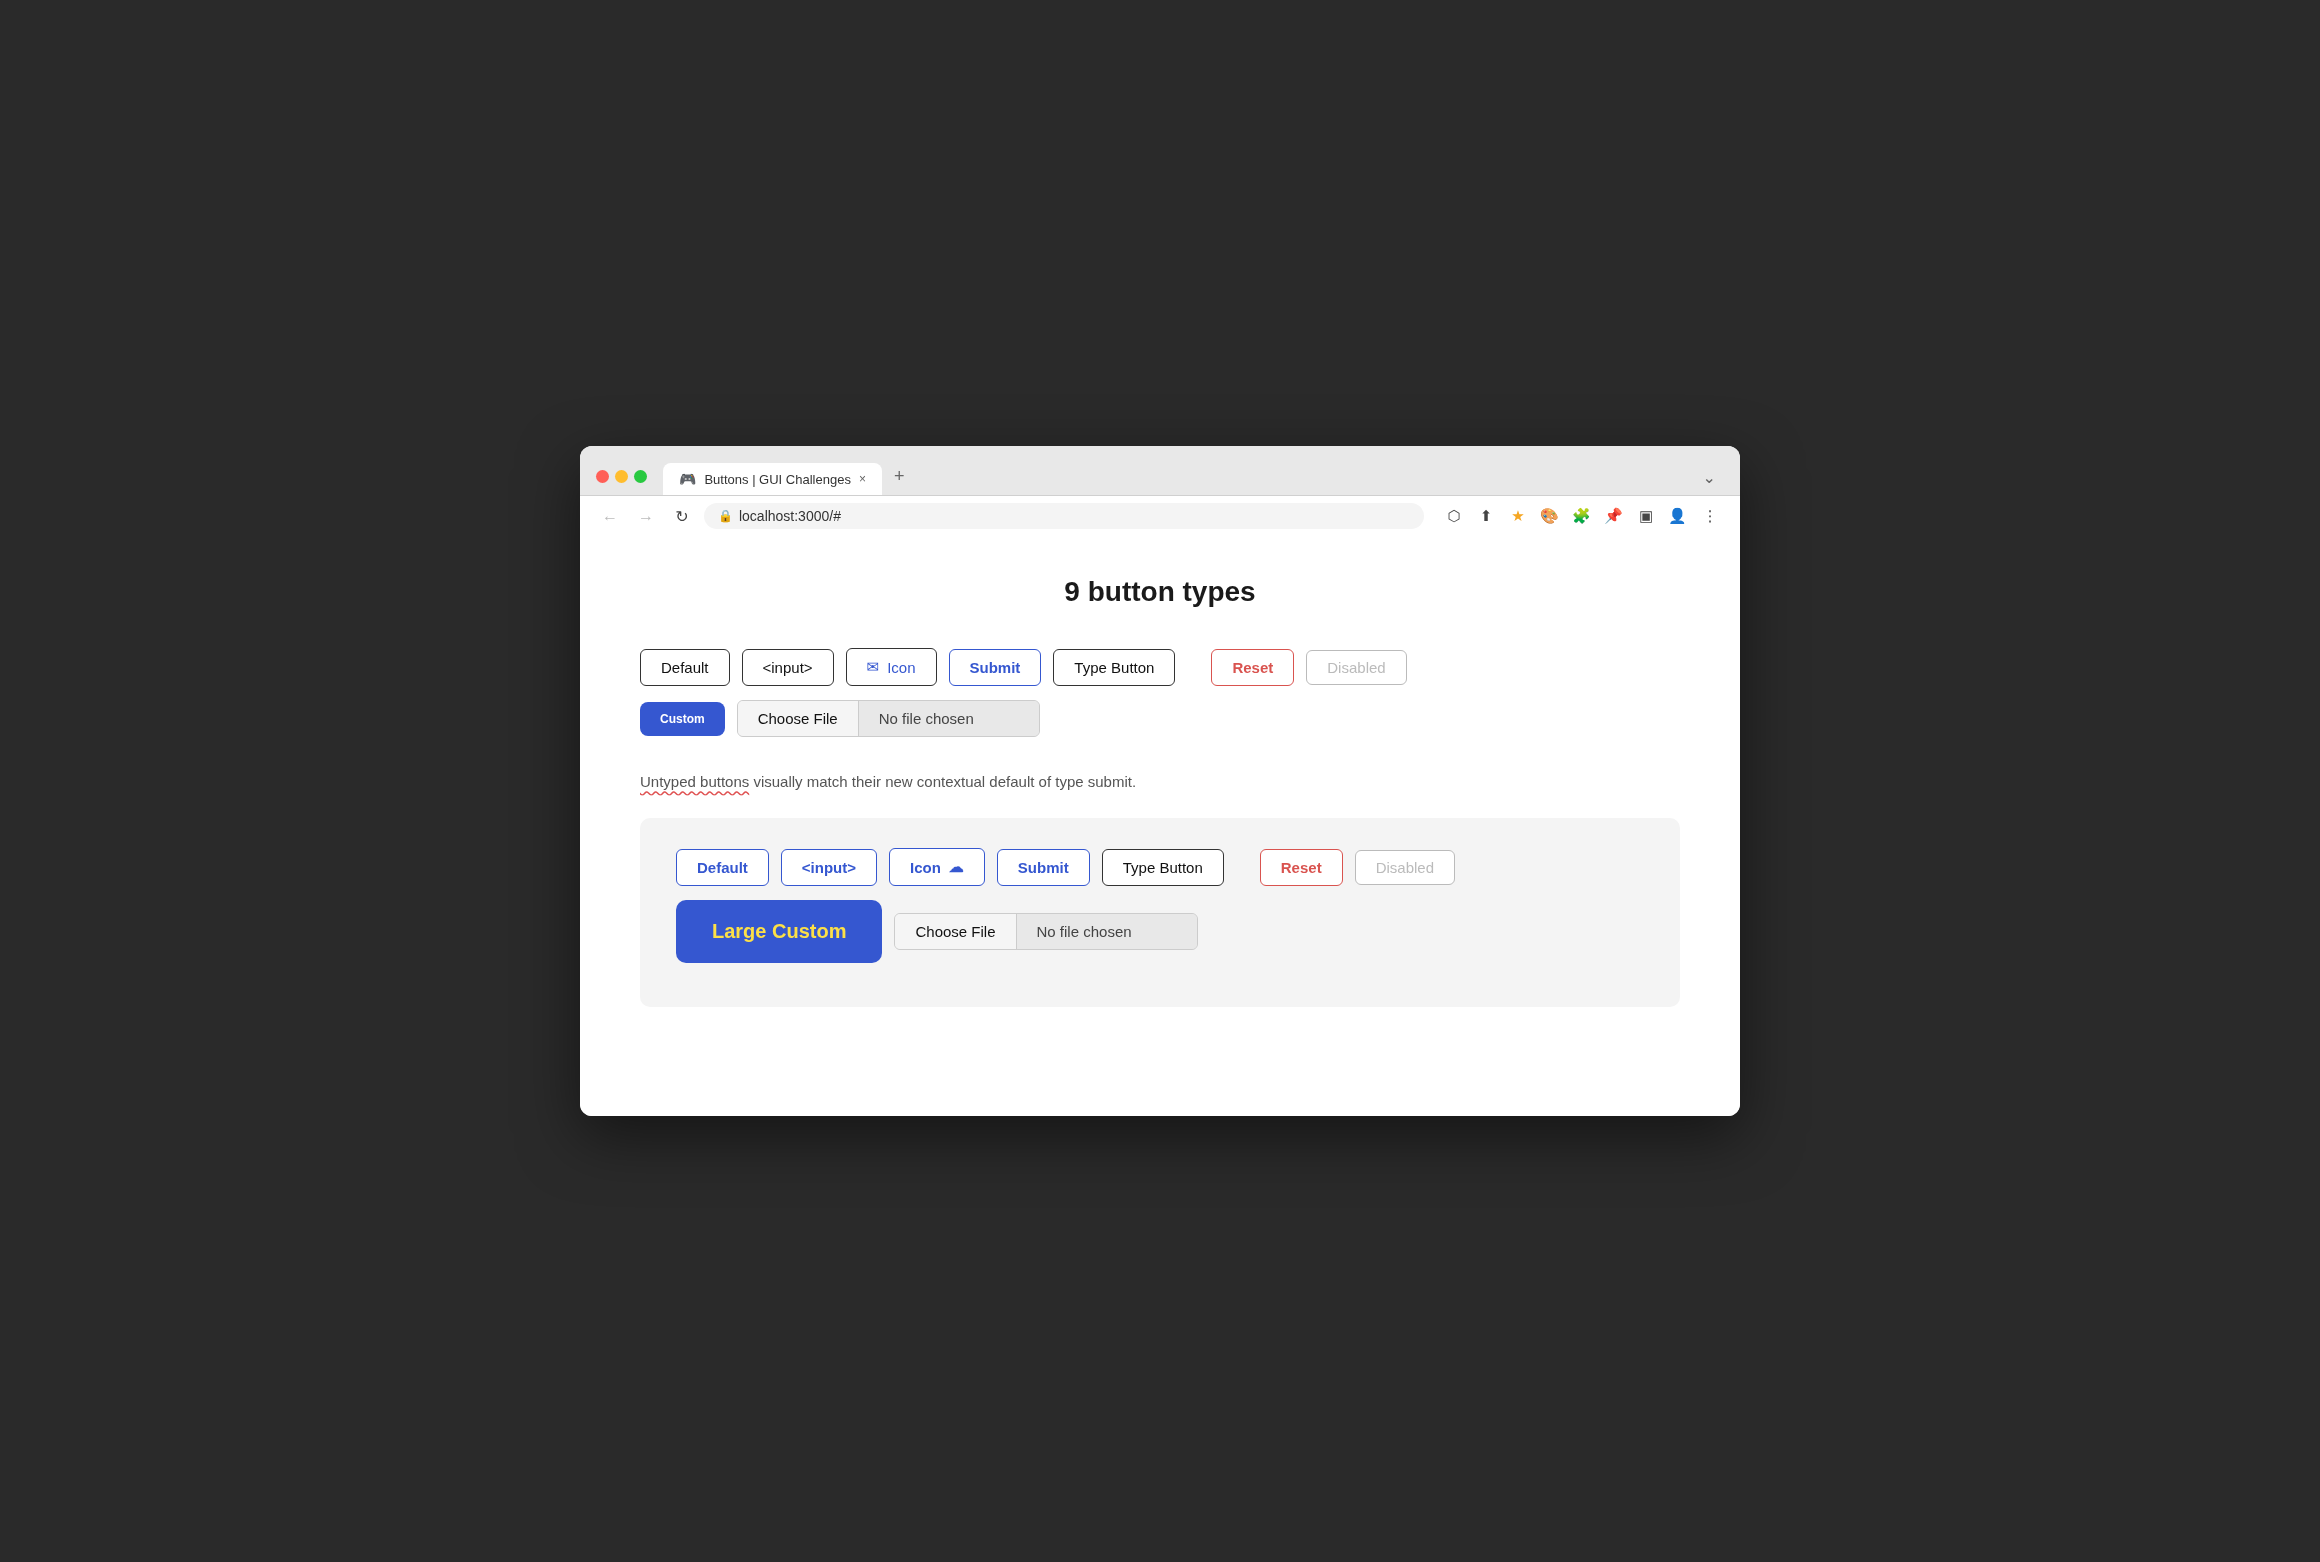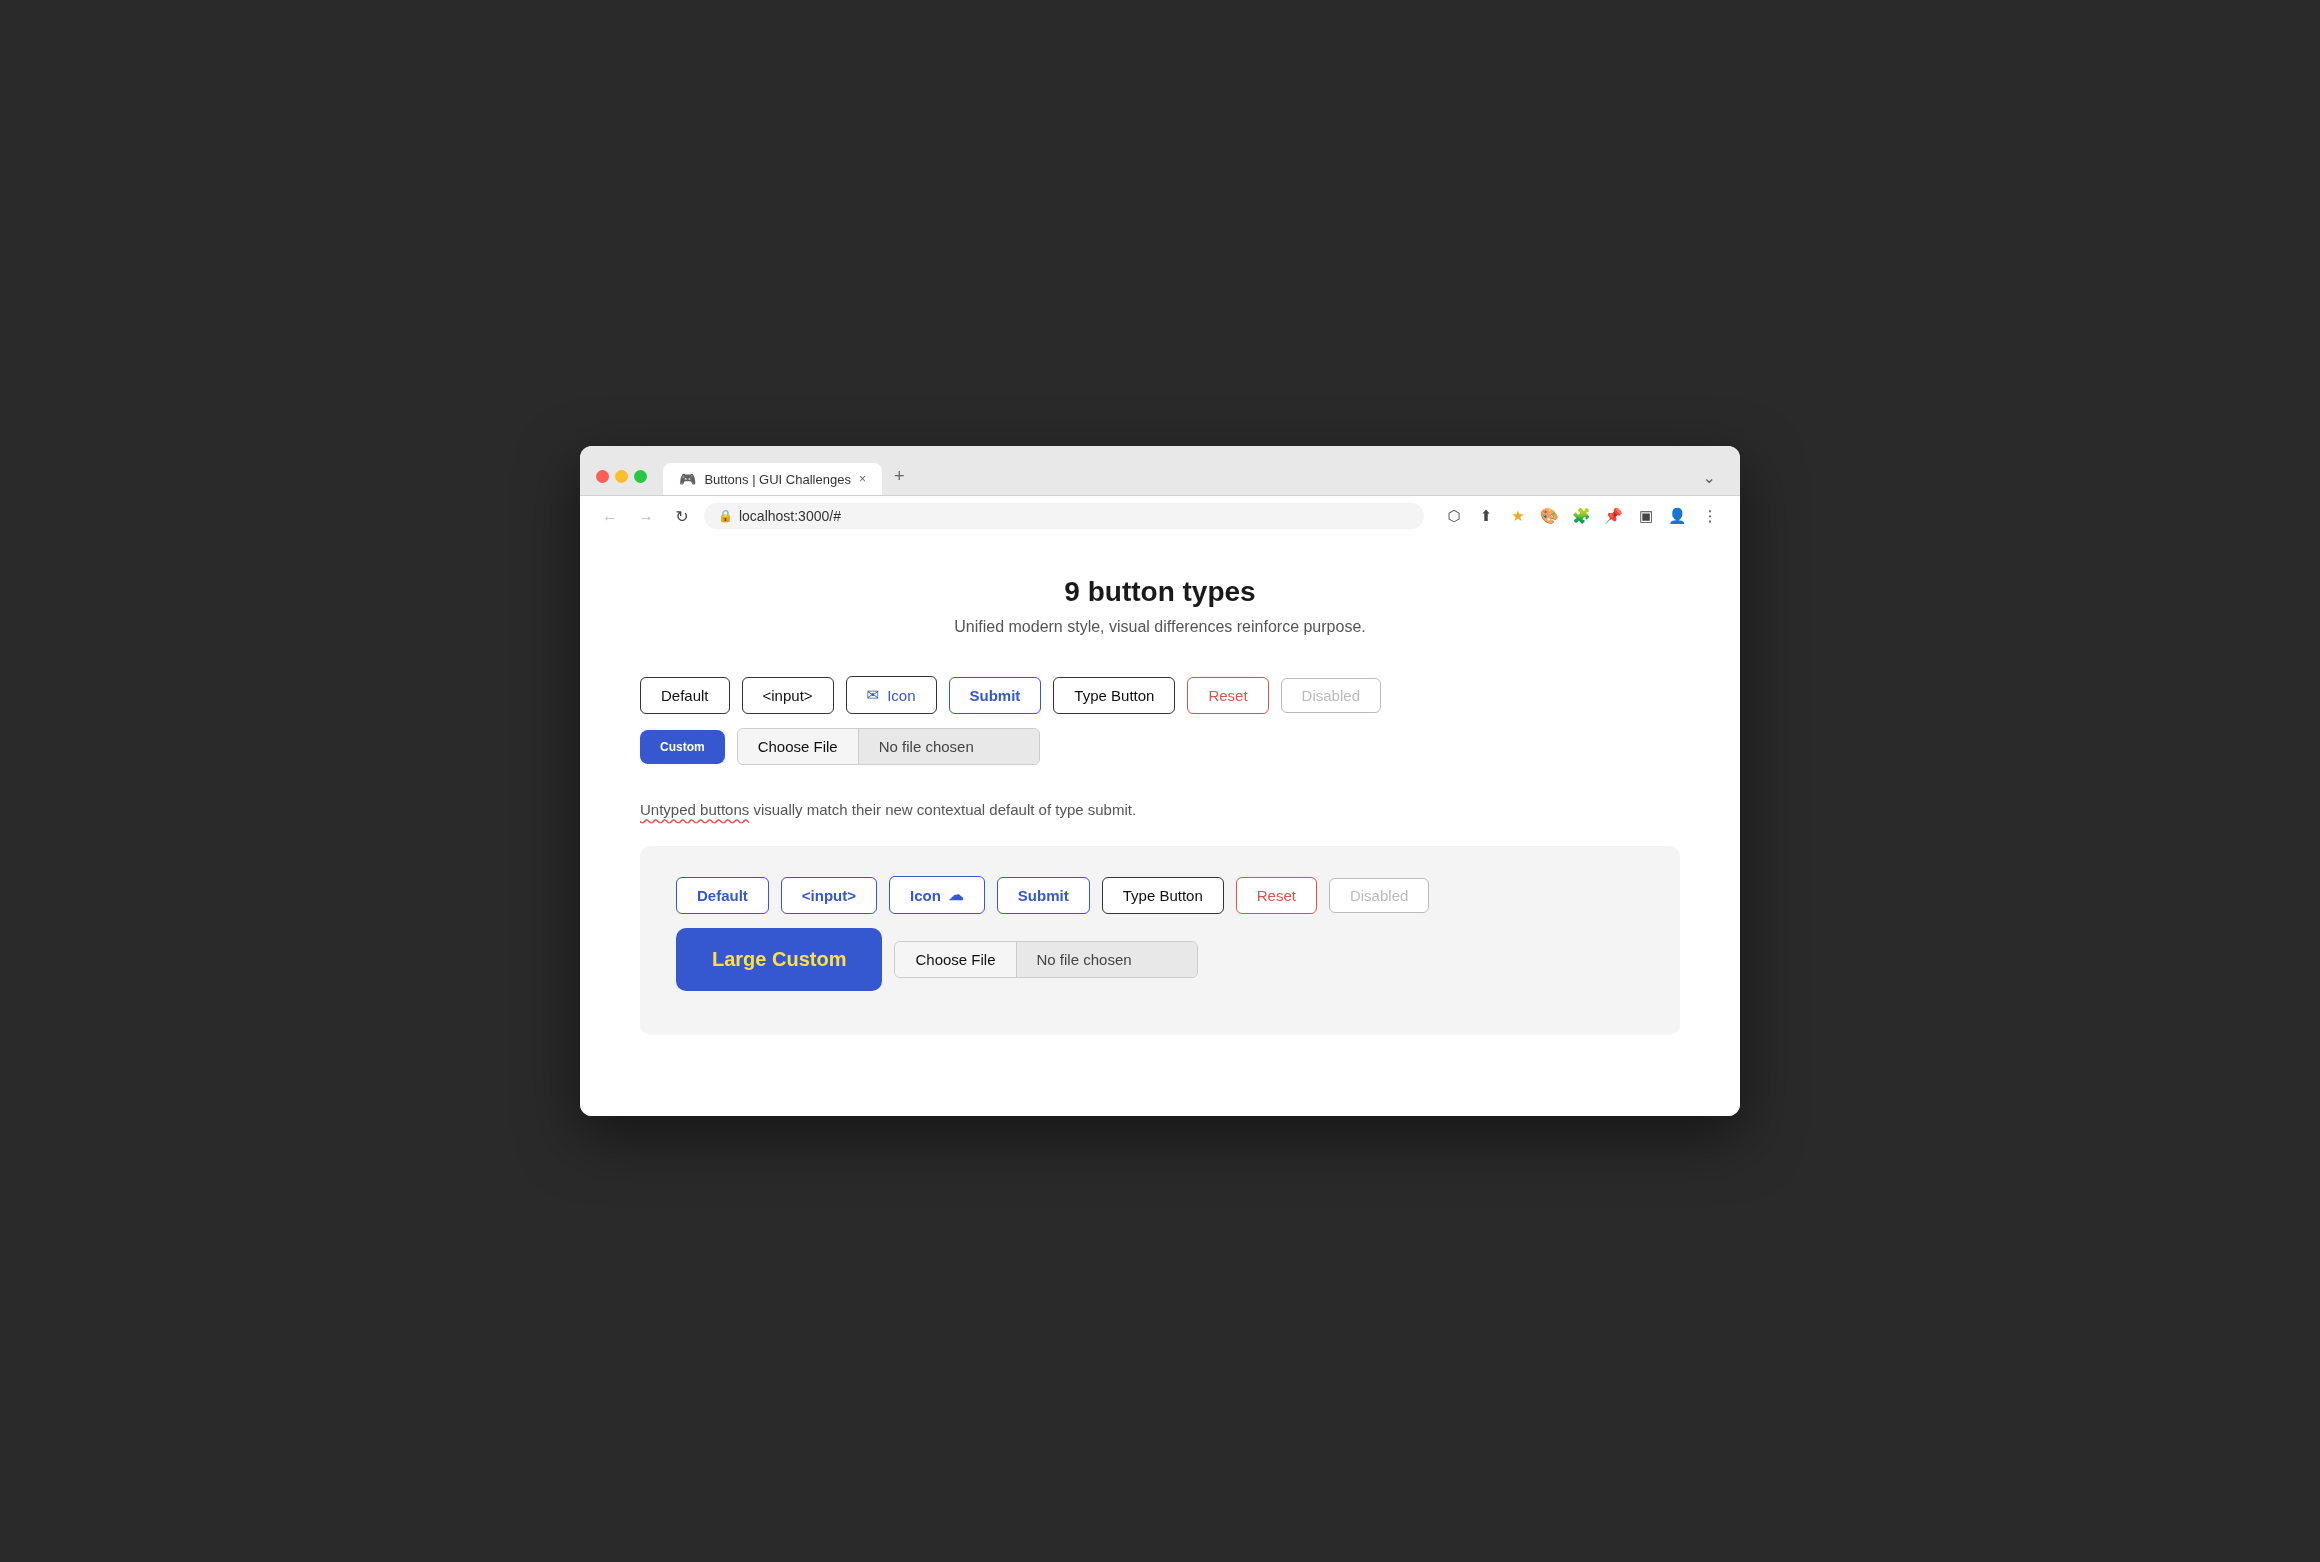--- a/index.html
+++ b/index.html
@@ -242,23 +242,24 @@
       color: #111;
       cursor: pointer;
     }
 
     .btn-reset {
       padding: 9px 20px;
       border: 1.5px solid #d9534f;
       border-radius: 6px;
       background: #fff;
       font-size: 15px;
-      font-weight: 400;
+      font-weight: 700;
       color: #d9534f;
       cursor: pointer;
+      margin-left: 24px;
     }
 
     .btn-disabled {
       padding: 8px 20px;
       border: 1.5px solid #bbb;
       border-radius: 6px;
       background: #fff;
       font-size: 15px;
       font-weight: 500;
       color: #bbb;
@@ -433,21 +434,20 @@
         <button class="tool-btn">👤</button>
         <button class="tool-btn">⋮</button>
       </div>
     </div>
   </div>
 
   <div class="page-content">
 
     <div class="page-header">
       <h1 class="page-title">9 button types</h1>
-      <p class="page-subtitle">Unified modern style, visual differences reinforce purpose.</p>
     </div>
 
     <div class="button-row">
       <button class="btn-default">Default</button>
       <button class="btn-input">&lt;input&gt;</button>
       <button class="btn-icon">
         <span>✉</span>
         <span>Icon</span>
       </button>
       <button class="btn-submit">Submit</button>

